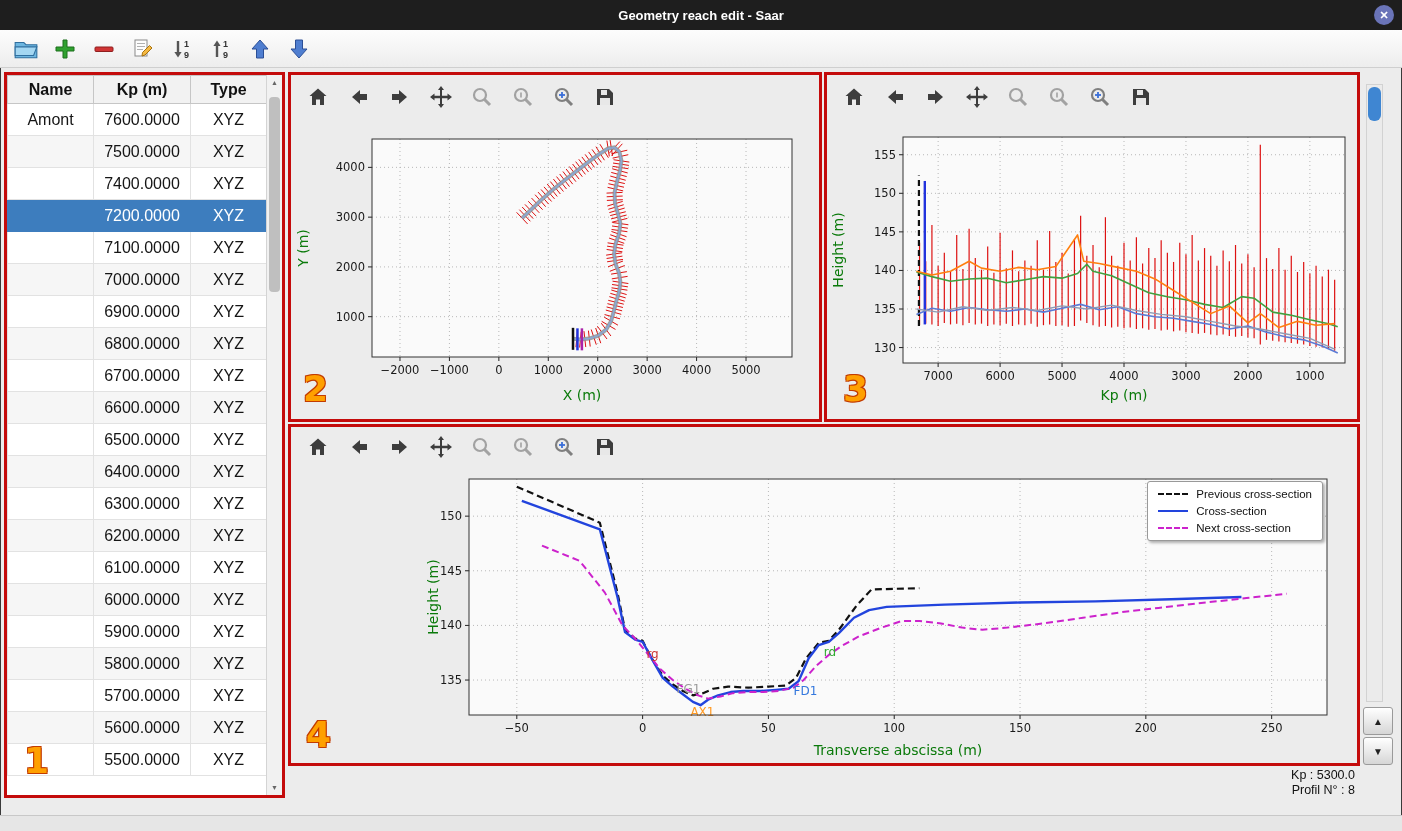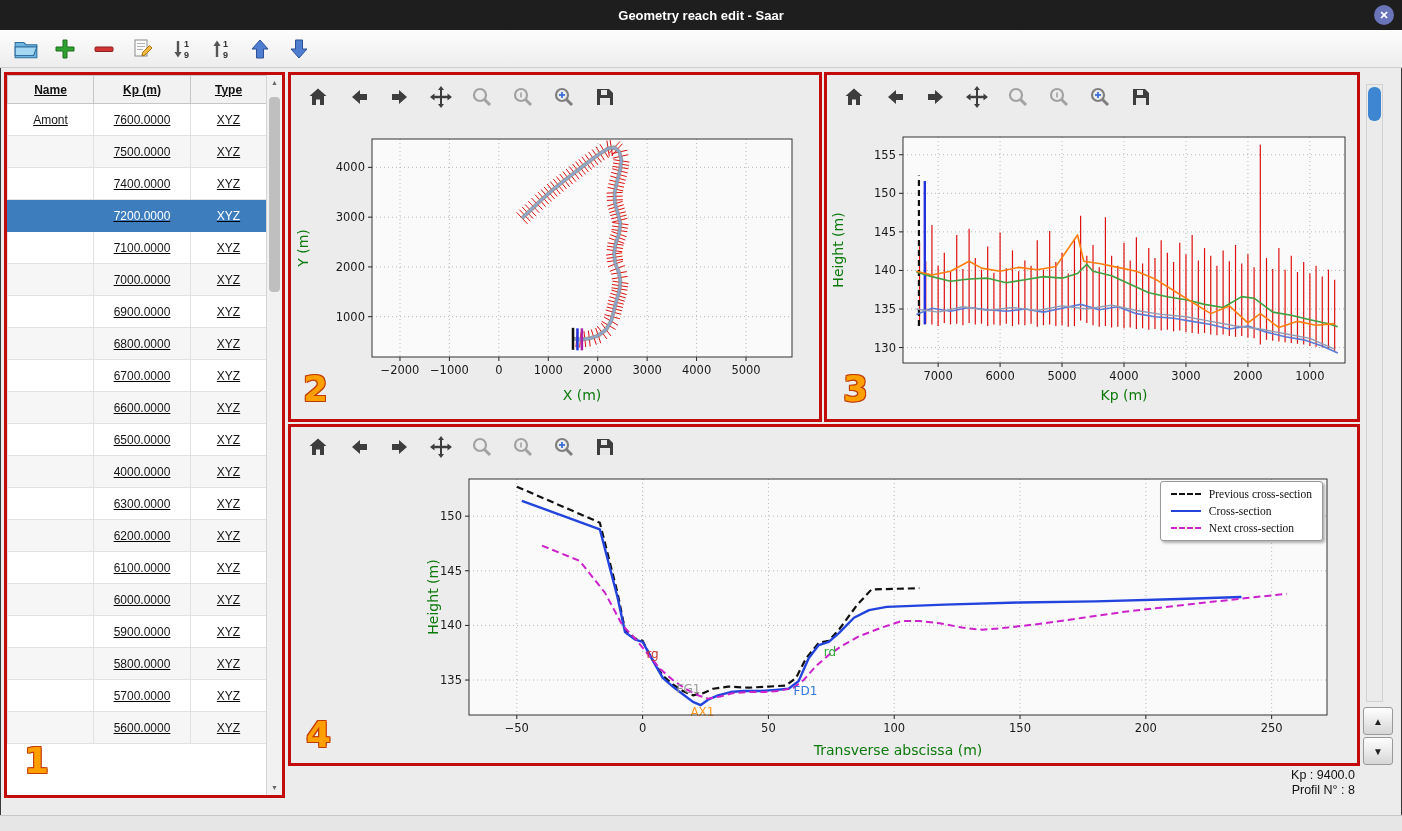--- a/index.html
+++ b/index.html
@@ -14,41 +14,41 @@
   .toolbar{position:absolute;top:30px;left:0;right:0;height:37px;background:linear-gradient(#fdfdfd,#ededed);
            border-bottom:1px solid #cfcfcf;display:flex;align-items:center;padding-left:12px;gap:11px;}
   .tb-btn{width:28px;height:28px;display:flex;align-items:center;justify-content:center;border-radius:3px;}
   
   .panel{position:absolute;border:3px solid #c40b0b;background:#ececec;box-sizing:border-box;overflow:hidden;}
   #panel-table{left:4px;top:72px;width:281px;height:726px;background:#fff;}
   #panel-plan{left:288px;top:72px;width:534px;height:350px;}
   #panel-profile{left:824px;top:72px;width:536px;height:350px;}
   #panel-cross{left:288px;top:424px;width:1072px;height:342px;}
   
-  #geo-table{border-collapse:collapse;width:calc(100% - 15px);table-layout:fixed;font-size:12px;text-decoration:underline;}
+  #geo-table{border-collapse:collapse;width:calc(100% - 15px);table-layout:fixed;font-size:16px;}
   #geo-table th{background:#f2f2f2;border:1px solid #c6c6c6;height:25px;font-weight:bold;color:#111;}
   #geo-table td{border:1px solid #e2e2e2;height:29px;text-align:center;color:#151515;overflow:hidden;white-space:nowrap;}
   #geo-table tbody tr:nth-child(even) td{background:#f6f6f6;}
   #geo-table tbody tr.selected td{background:#3d7dbe;color:#fff;border-color:#3d7dbe;}
   .tbl-scrollbar{position:absolute;right:0;top:0;bottom:0;width:15px;background:#f1f1f1;border-left:1px solid #d4d4d4;}
   .tbl-thumb{position:absolute;left:2px;right:2px;top:22px;height:195px;background:#bfbfbf;border-radius:4px;}
   .sb-arrow{position:absolute;left:0;right:0;text-align:center;font-size:7px;color:#666;}
   .sb-arrow.up{top:4px;} .sb-arrow.down{bottom:4px;}
   
   .mpl-toolbar{height:44px;display:flex;align-items:center;gap:15px;padding-left:14px;background:#ececec;}
   .mpl-btn{width:26px;height:26px;display:flex;align-items:center;justify-content:center;}
   .plot{position:relative;background:#ececec;}
   .plot svg{display:block;}
   .tick{font-family:"DejaVu Sans",sans-serif;font-size:11.5px;fill:#191919;}
   .axlabel{font-family:"DejaVu Sans",sans-serif;font-size:14px;fill:#0b7a0b;}
   .anno{font-family:"DejaVu Sans",sans-serif;font-size:12px;}
   
   .legend{position:absolute;top:14px;right:34px;background:#fff;border:1px solid #999;border-radius:3px;
           padding:6px 10px;box-shadow:2px 2px 3px rgba(0,0,0,.3);font-size:11.5px;color:#111;
-          display:flex;flex-direction:column;gap:5px;font-family:Liberation Serif, serif;}
+          display:flex;flex-direction:column;gap:5px;font-family:Liberation Sans, sans-serif;}
   .legend-row{display:flex;align-items:center;gap:8px;}
   .legend-line{width:30px;height:0;border-top-width:2px;}
   
   .panel-num{position:absolute;z-index:60;font-family:"DejaVu Sans",sans-serif;font-size:36px;font-weight:bold;
              color:#ffa000;text-shadow:1px 1px 0 #c23b00, -1px -1px 0 #c23b00, 1px -1px 0 #c23b00, -1px 1px 0 #c23b00;}
   #num1{left:24px;top:740px;} #num2{left:303px;top:368px;} #num3{left:843px;top:368px;} #num4{left:306px;top:714px;}
   
   .win-scrollbar{position:absolute;left:1366px;top:84px;width:15px;height:616px;background:#ebebeb;border:1px solid #d2d2d2;}
   .win-thumb{position:absolute;left:1px;right:1px;top:2px;height:34px;background:#3f86d2;border-radius:6px;}
   .spin-btn{position:absolute;left:1363px;width:28px;height:26px;background:linear-gradient(#ffffff,#d6d6d6);
@@ -188,21 +188,21 @@
             <td>6600.0000</td>
             <td>XYZ</td>
           </tr>
           <tr>
             <td></td>
             <td>6500.0000</td>
             <td>XYZ</td>
           </tr>
           <tr>
             <td></td>
-            <td>4000.0000</td>
+            <td>6400.0000</td>
             <td>XYZ</td>
           </tr>
           <tr>
             <td></td>
             <td>6300.0000</td>
             <td>XYZ</td>
           </tr>
           <tr>
             <td></td>
             <td>6200.0000</td>
@@ -229,20 +229,25 @@
             <td>XYZ</td>
           </tr>
           <tr>
             <td></td>
             <td>5700.0000</td>
             <td>XYZ</td>
           </tr>
           <tr>
             <td></td>
             <td>5600.0000</td>
+            <td>XYZ</td>
+          </tr>
+          <tr>
+            <td></td>
+            <td>5500.0000</td>
             <td>XYZ</td>
           </tr>
         </tbody>
     </table>
     <div class="tbl-scrollbar">
       <div class="sb-arrow up">▲</div>
       <div class="tbl-thumb"></div>
       <div class="sb-arrow down">▼</div>
     </div>
   </div>
@@ -732,18 +737,18 @@
   <div class="panel-num" id="num3">3</div>
   <div class="panel-num" id="num4">4</div>
 
   <div class="win-scrollbar">
     <div class="win-thumb"></div>
   </div>
   <div class="spin-btn" id="spin-up">▲</div>
   <div class="spin-btn" id="spin-down">▼</div>
 
   <div id="kp-status">
-    <div>Kp : 9400.0</div>
+    <div>Kp : 5300.0</div>
     <div>Profil N° : 8</div>
   </div>
 
   <div class="statusbar"></div>
 </div>
 
 </body></html>

